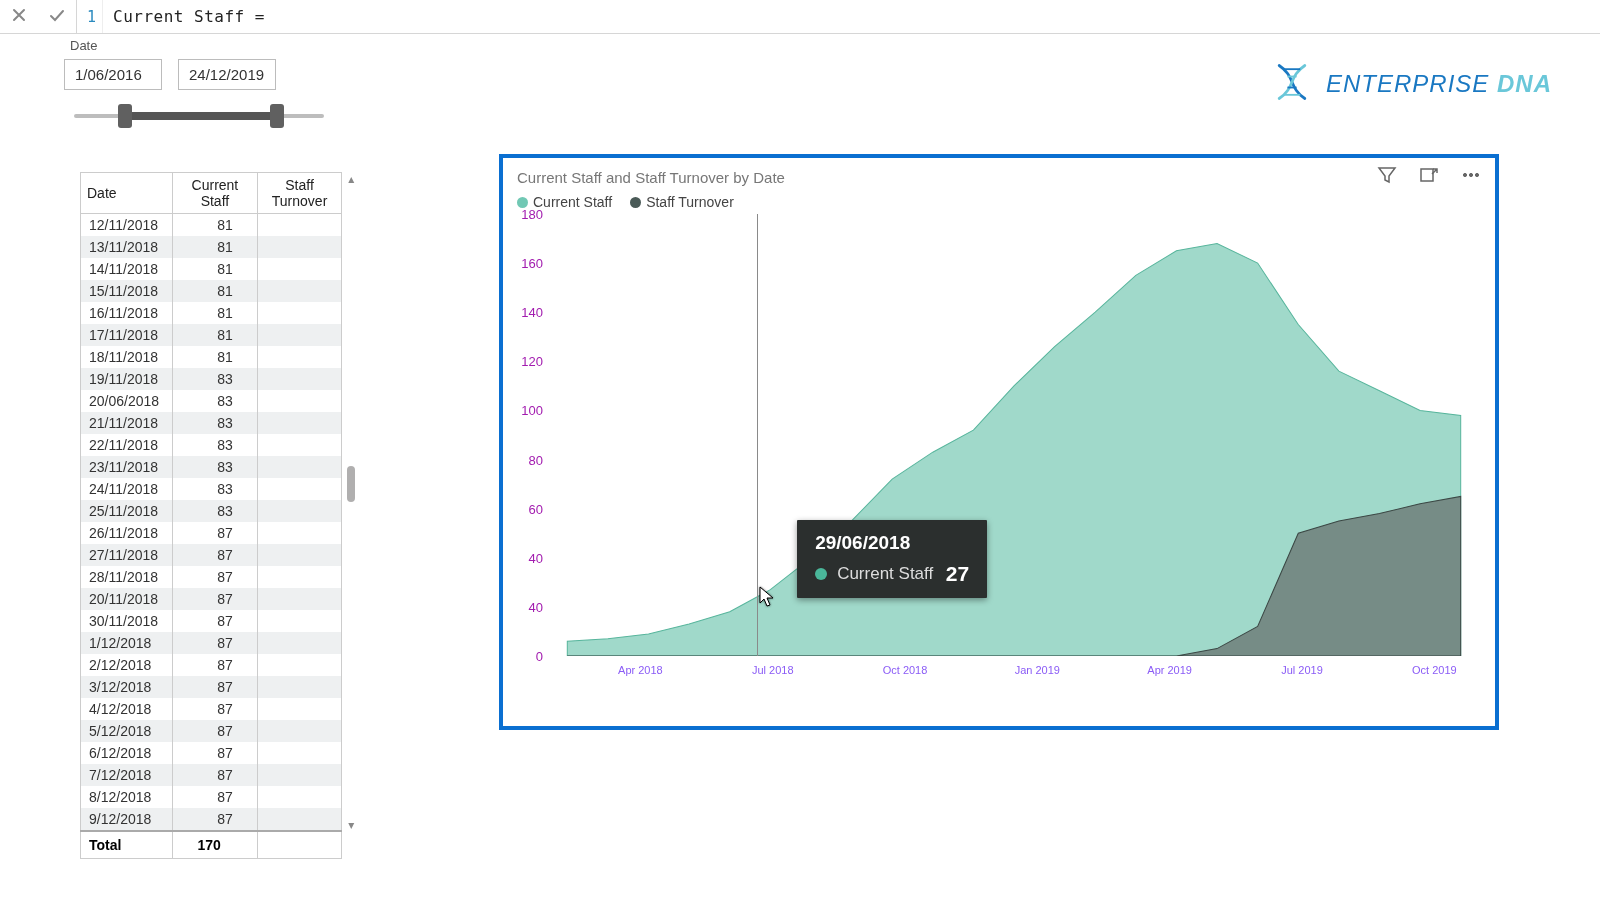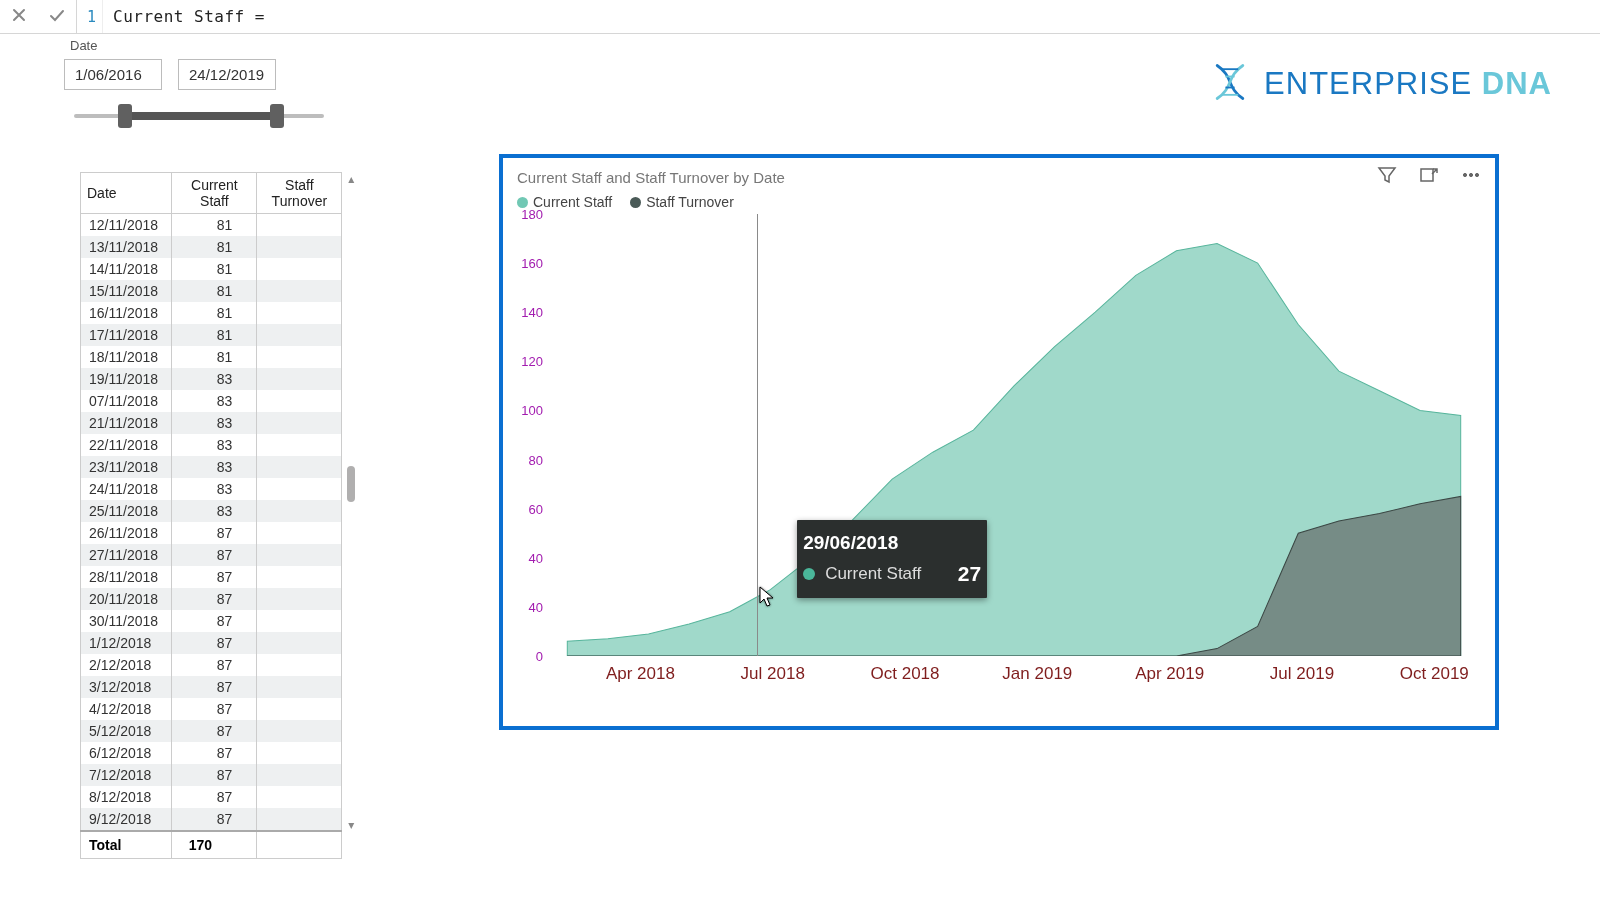--- a/index.html
+++ b/index.html
@@ -13,21 +13,21 @@
   .formula-actions { display: flex; align-items: center; height: 100%; border-right: 1px solid #d6d6d6; }
   .formula-btn { width: 38px; height: 100%; display: flex; align-items: center; justify-content: center; cursor: pointer; color: #666; }
   .formula-btn svg { width: 16px; height: 16px; }
   .formula-lineno { width: 26px; text-align: right; padding-right: 6px; color: #2b8abf; font-family: Consolas, monospace; font-size: 15px; border-right: 1px solid #eee; height: 100%; display:flex; align-items:center; justify-content:flex-end;}
   .formula-text { font-family: Consolas, monospace; font-size: 16px; padding-left: 10px; color: #222; letter-spacing: .5px;}
 
   .canvas { position: absolute; top: 34px; left: 0; right: 0; bottom: 0; background: #fff; }
 
   .brand { position: absolute; top: 26px; right: 48px; display: flex; align-items: center; gap: 12px; }
   .brand svg { width: 44px; height: 44px; }
-  .brand-text { font-size: 31px; font-weight: 500; color: #1a78c2; letter-spacing: 1px; }
+  .brand-text { font-size: 24px; font-weight: 500; color: #1a78c2; letter-spacing: 1px; font-style: italic; }
   .brand-text .dna { font-weight: 600; color: #6ac7d9; }
 
   .slicer { position: absolute; top: 4px; left: 64px; width: 270px; }
   .slicer-label { font-size: 13px; color: #555; margin-left: 6px; }
   .slicer-dates { display: flex; gap: 16px; margin-top: 6px; }
   .slicer-date { border: 1px solid #bcbcbc; padding: 6px 10px; font-size: 15px; color: #333; background:#fff; min-width:98px;}
   .slider-track { position: relative; height: 40px; margin-top: 6px; }
   .slider-rail { position:absolute; left:10px; right:10px; top:18px; height:4px; background:#bdbdbd; border-radius:2px;}
   .slider-fill { position:absolute; left:60px; right:60px; top:16px; height:8px; background:#555; border-radius:2px;}
   .slider-handle { position:absolute; top:8px; width:14px; height:24px; background:#606060; border-radius:3px; cursor:grab;}
@@ -37,21 +37,21 @@
   .data-table th { background: #fff; border: 1px solid #ccc; font-weight: 400; padding: 4px 6px; color:#222; text-align:left;}
   .data-table th:nth-child(2), .data-table th:nth-child(3) { text-align:center; }
   .data-table tbody td { border-left:1px solid #ccc; border-right:1px solid #ccc; padding: 3px 8px; color:#333; }
   .data-table tbody tr:nth-child(even) td { background:#eef0f1; }
   .data-table tbody tr:nth-child(odd) td { background:#fff; }
   .data-table td:first-child { width: 84px; }
   .data-table td:nth-child(2) { text-align:right; width:80px; padding-right:24px;}
   .data-table td:nth-child(3) { text-align:right; width:80px;}
   .data-table tfoot td { border:1px solid #ccc; border-top:2px solid #aaa; padding:5px 8px; background:#fff;}
   .data-table tfoot td:first-child { font-weight:600; }
-  .data-table tfoot td:nth-child(2) { text-align:center; font-weight:600; padding-right:36px;}
+  .data-table tfoot td:nth-child(2) { text-align:right; font-weight:600; padding-right:36px;}
   .table-scroll { display:flex; flex-direction:column; justify-content:space-between; align-items:center; width:18px; border:none;}
   .scroll-arrow { color:#888; cursor:pointer; font-size:12px; user-select:none;}
   .scroll-thumb { width:8px; height:36px; background:#b0afaf; border-radius:4px; margin-top:280px;}
 
   .chart-visual {
     position:absolute; top: 120px; left: 499px; width: 1000px; height: 576px;
     border: 4px solid #0a6fd1; background:#fff;
   }
   .chart-header { display:flex; align-items:center; justify-content:space-between; padding: 4px 14px 0 14px; height:34px;}
   .chart-title { font-size: 15px; color:#777; }
@@ -61,27 +61,27 @@
   .legend { display:flex; gap:18px; padding: 2px 14px 4px 14px; font-size:14px; color:#444; align-items:center;}
   .legend-item { display:flex; align-items:center; gap:5px;}
   .legend-swatch { width:11px; height:11px; border-radius:50%; }
   .sw-current { background:#71c8b4; }
   .sw-turn { background:#4a5a57; }
 
   .plot { position: relative; margin: 0 14px 8px 44px; height: 470px; }
   .y-axis { position:absolute; left:-38px; top:0; bottom:28px; width:34px; }
   .y-tick { position:absolute; right:0; font-size:13px; color:#a21caf; transform:translateY(-50%); }
   .x-axis { position:absolute; left:0; right:0; bottom:0; height:24px; }
-  .x-tick { position:absolute; top:4px; font-size:17px; color:#7f1d1d; transform:translateX(-50%); white-space:nowrap;}
+  .x-tick { position:absolute; top:4px; font-size:11px; color:#8b5cf6; transform:translateX(-50%); white-space:nowrap;}
   .plot-area { position:absolute; left:0; right:0; top:0; bottom:28px; }
   .plot-area svg { width:100%; height:100%; display:block; }
   .hover-line { position:absolute; top:0; bottom:28px; width:0; border-left:1px solid #8a8a8a; }
 
   .tooltip {
-    position:absolute; background:#2b2f2e; color:#ddd; padding:12px 6px;
+    position:absolute; background:#2b2f2e; color:#ddd; padding:12px 18px;
     font-size:17px; border-radius:1px; box-shadow:0 2px 6px rgba(0,0,0,.4);
     min-width:190px;
   }
   .tooltip-date { color:#fff; font-weight:600; font-size:19px; margin-bottom:8px;}
   .tooltip-row { display:flex; align-items:center; gap:10px; }
   .tooltip-row .dot{ width:12px; height:12px; border-radius:50%; background:#4ab79a;}
   .tooltip-row .val{ margin-left:auto; font-weight:600; color:#fff; font-size:21px;}
 
   .cursor-arrow {
     position:absolute; width:16px; height:22px; pointer-events:none;
@@ -189,21 +189,21 @@
             <td>18/11/2018</td>
             <td>81</td>
             <td></td>
           </tr>
           <tr>
             <td>19/11/2018</td>
             <td>83</td>
             <td></td>
           </tr>
           <tr>
-            <td>07/11/2018</td>
+            <td>20/06/2018</td>
             <td>83</td>
             <td></td>
           </tr>
           <tr>
             <td>21/11/2018</td>
             <td>83</td>
             <td></td>
           </tr>
           <tr>
             <td>22/11/2018</td>

